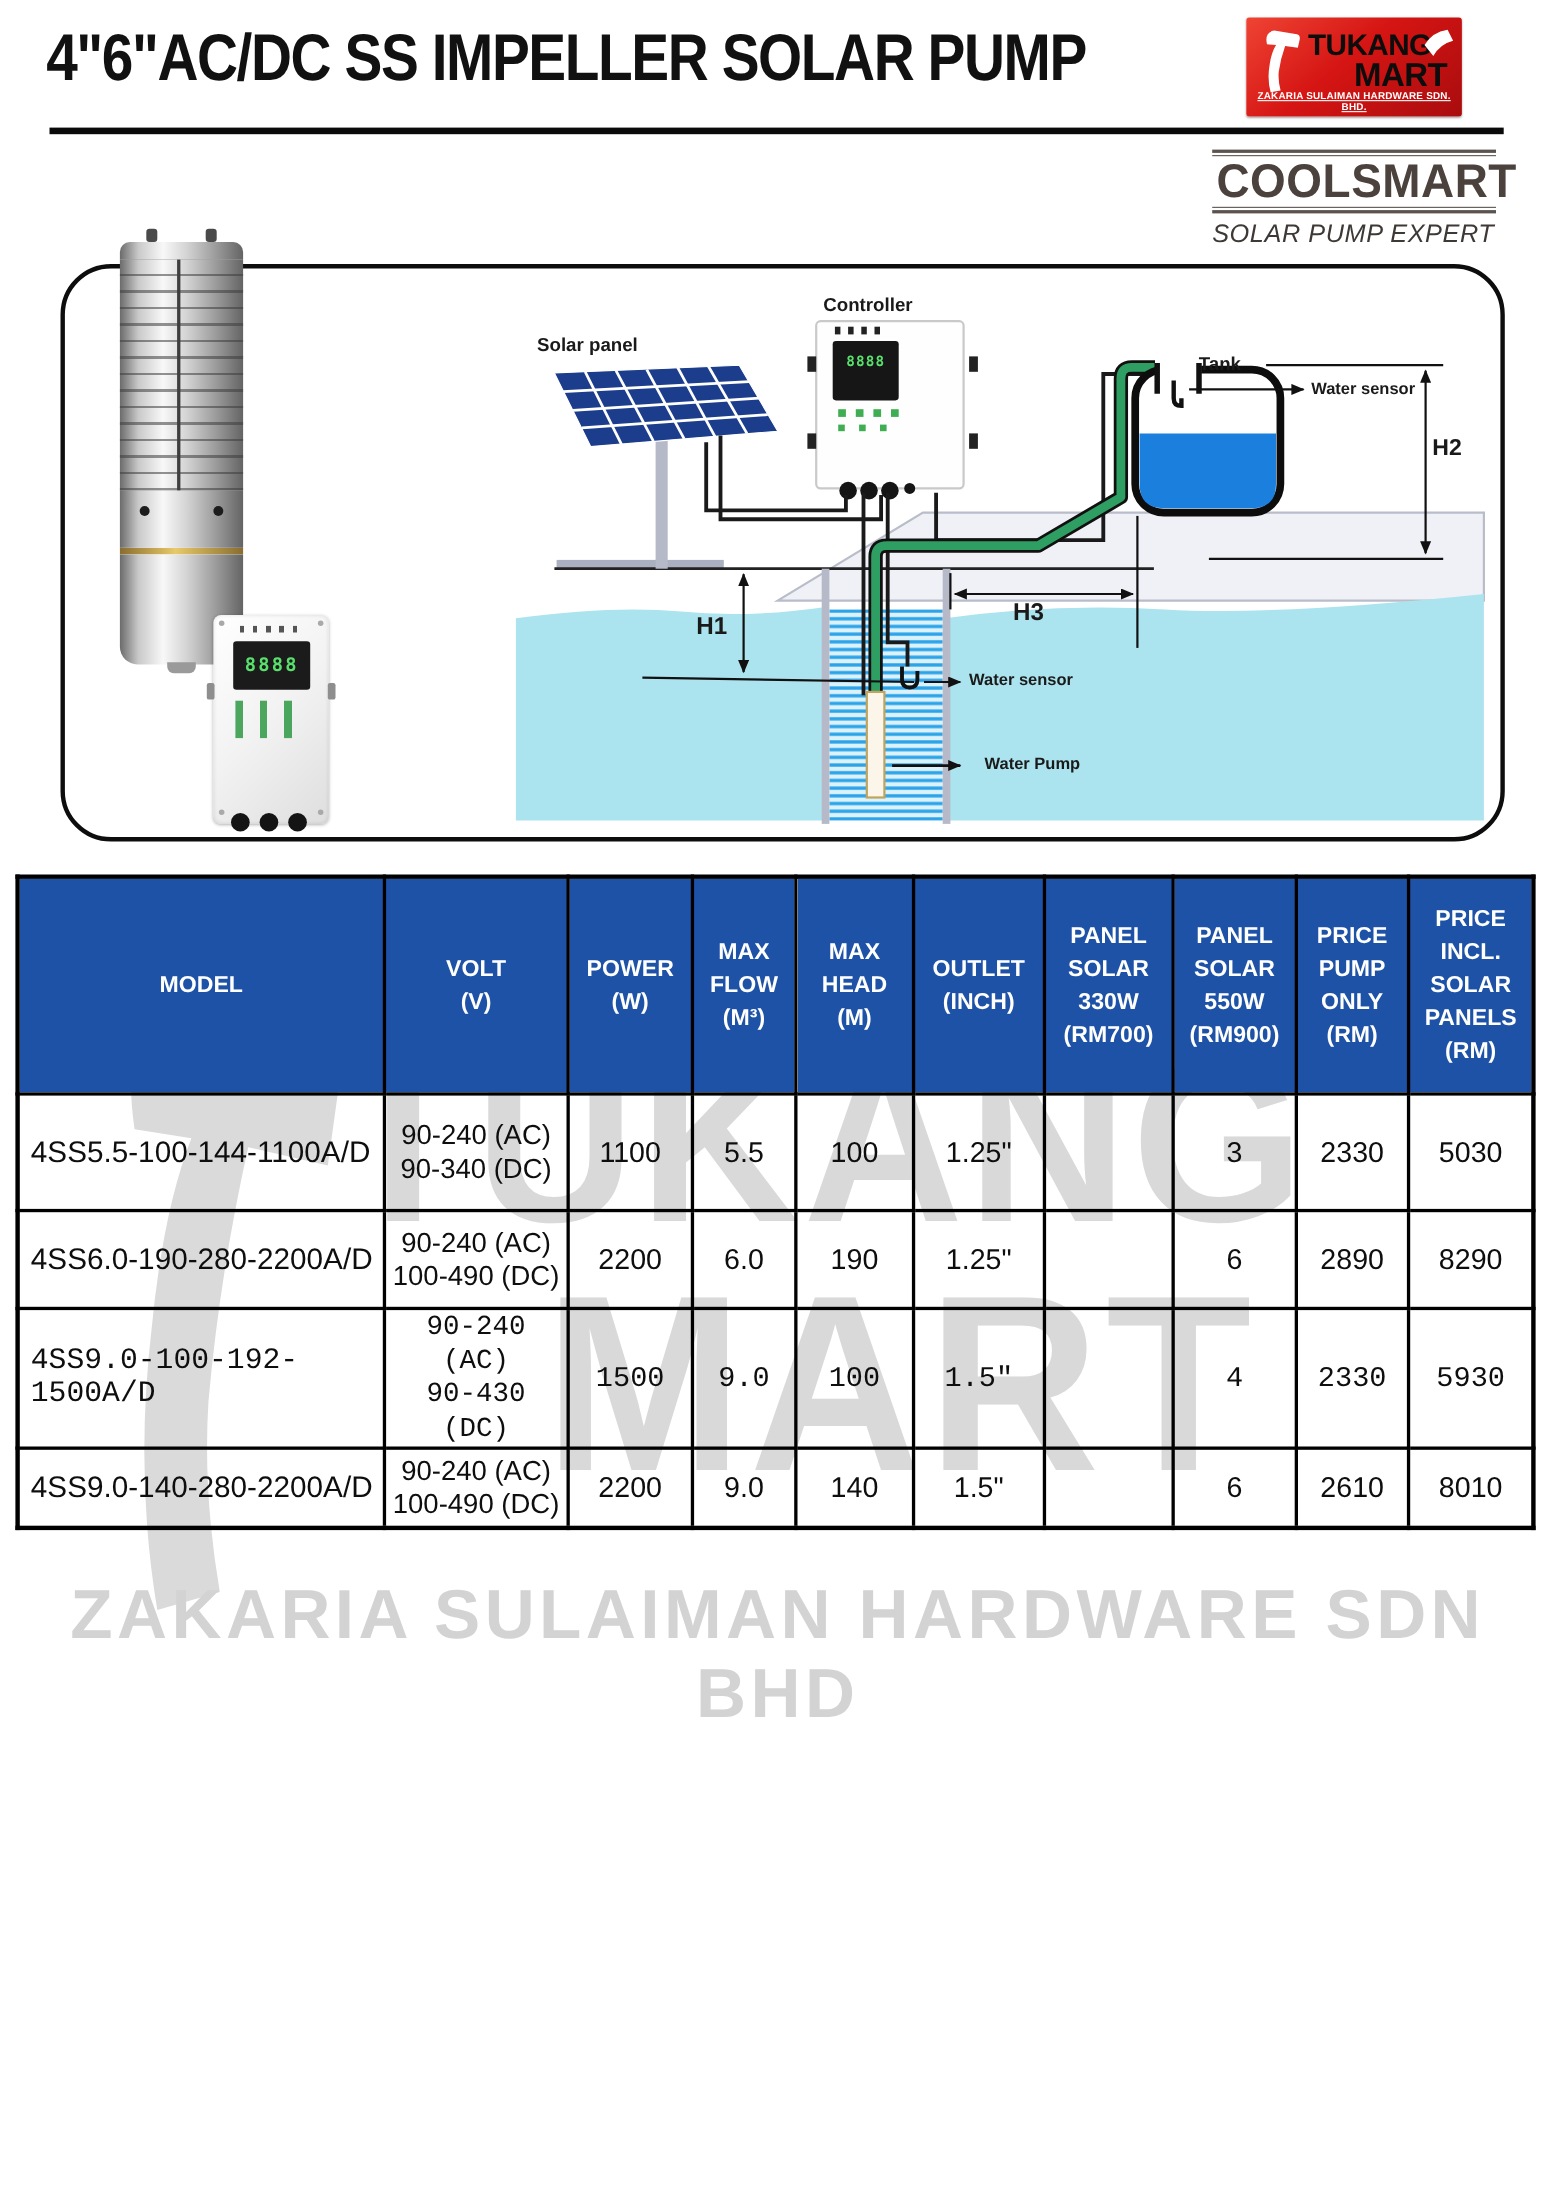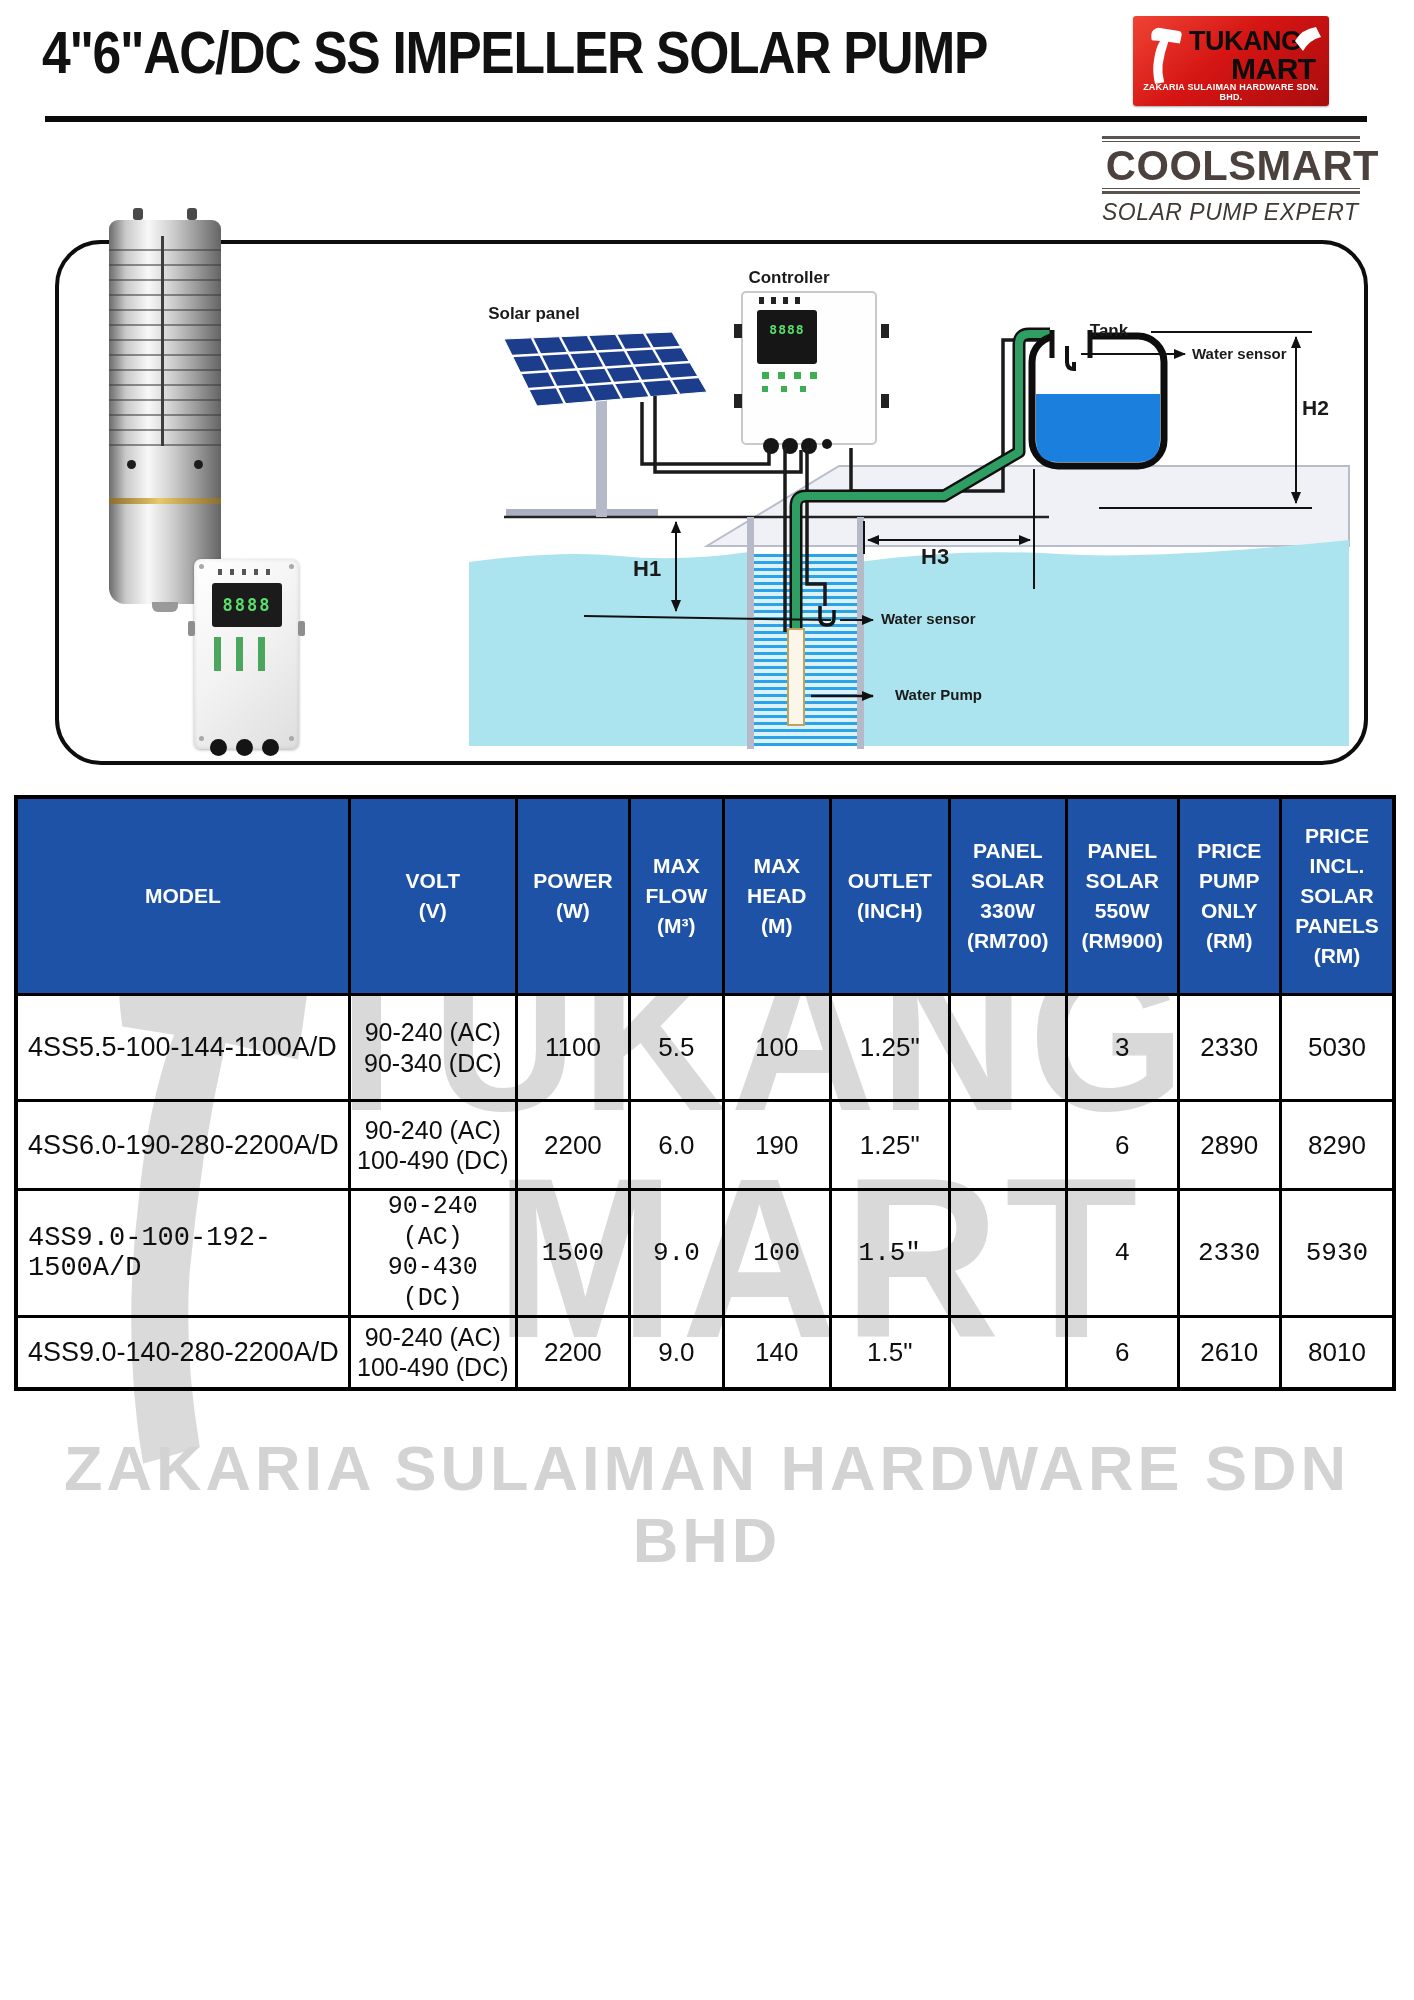--- a/index.html
+++ b/index.html
@@ -13,21 +13,21 @@
   .divider{left:45px;top:116px;width:1322px;height:6px;background:#0a0a0a;z-index:2;}
 
   .tukang{left:1133px;top:16px;width:196px;height:90px;border-radius:3px;z-index:3;
           background:linear-gradient(140deg,#ef4434 0%,#d51513 45%,#a90c0e 100%);
           box-shadow:0 1px 2px rgba(0,0,0,.35);}
   .tukang .hammer{left:4px;top:6px;}
   .tukang .word1{left:56px;top:10px;font-size:27px;font-weight:bold;letter-spacing:-.5px;color:#0d0d0d;}
   .tukang .word2{left:98px;top:36px;font-size:30px;font-weight:bold;letter-spacing:-.5px;color:#0d0d0d;}
   .tukang .axe{left:160px;top:10px;}
   .tukang .sub{left:0;bottom:4px;width:100%;text-align:center;font-size:9px;font-weight:bold;
-               color:#fff;letter-spacing:.2px;}
+               color:#fff;letter-spacing:.2px;text-decoration:underline;}
 
   .coolsmart{left:1102px;top:136px;width:258px;z-index:2;text-align:left;}
   .cs-rule-a{height:3px;background:#5b534f;margin-bottom:2px;}
   .cs-rule-b{height:1px;background:#5b534f;}
   .cs-name{font-size:43px;font-weight:bold;color:#4b423e;letter-spacing:.5px;line-height:1.08;
            transform:scaleX(.97);transform-origin:center;}
   .cs-tag{font-size:23px;font-style:italic;color:#3e3936;letter-spacing:.5px;margin-top:5px;}
 
   
   .diagram-box{left:55px;top:240px;width:1305px;height:517px;border:4px solid #0d0d0d;

